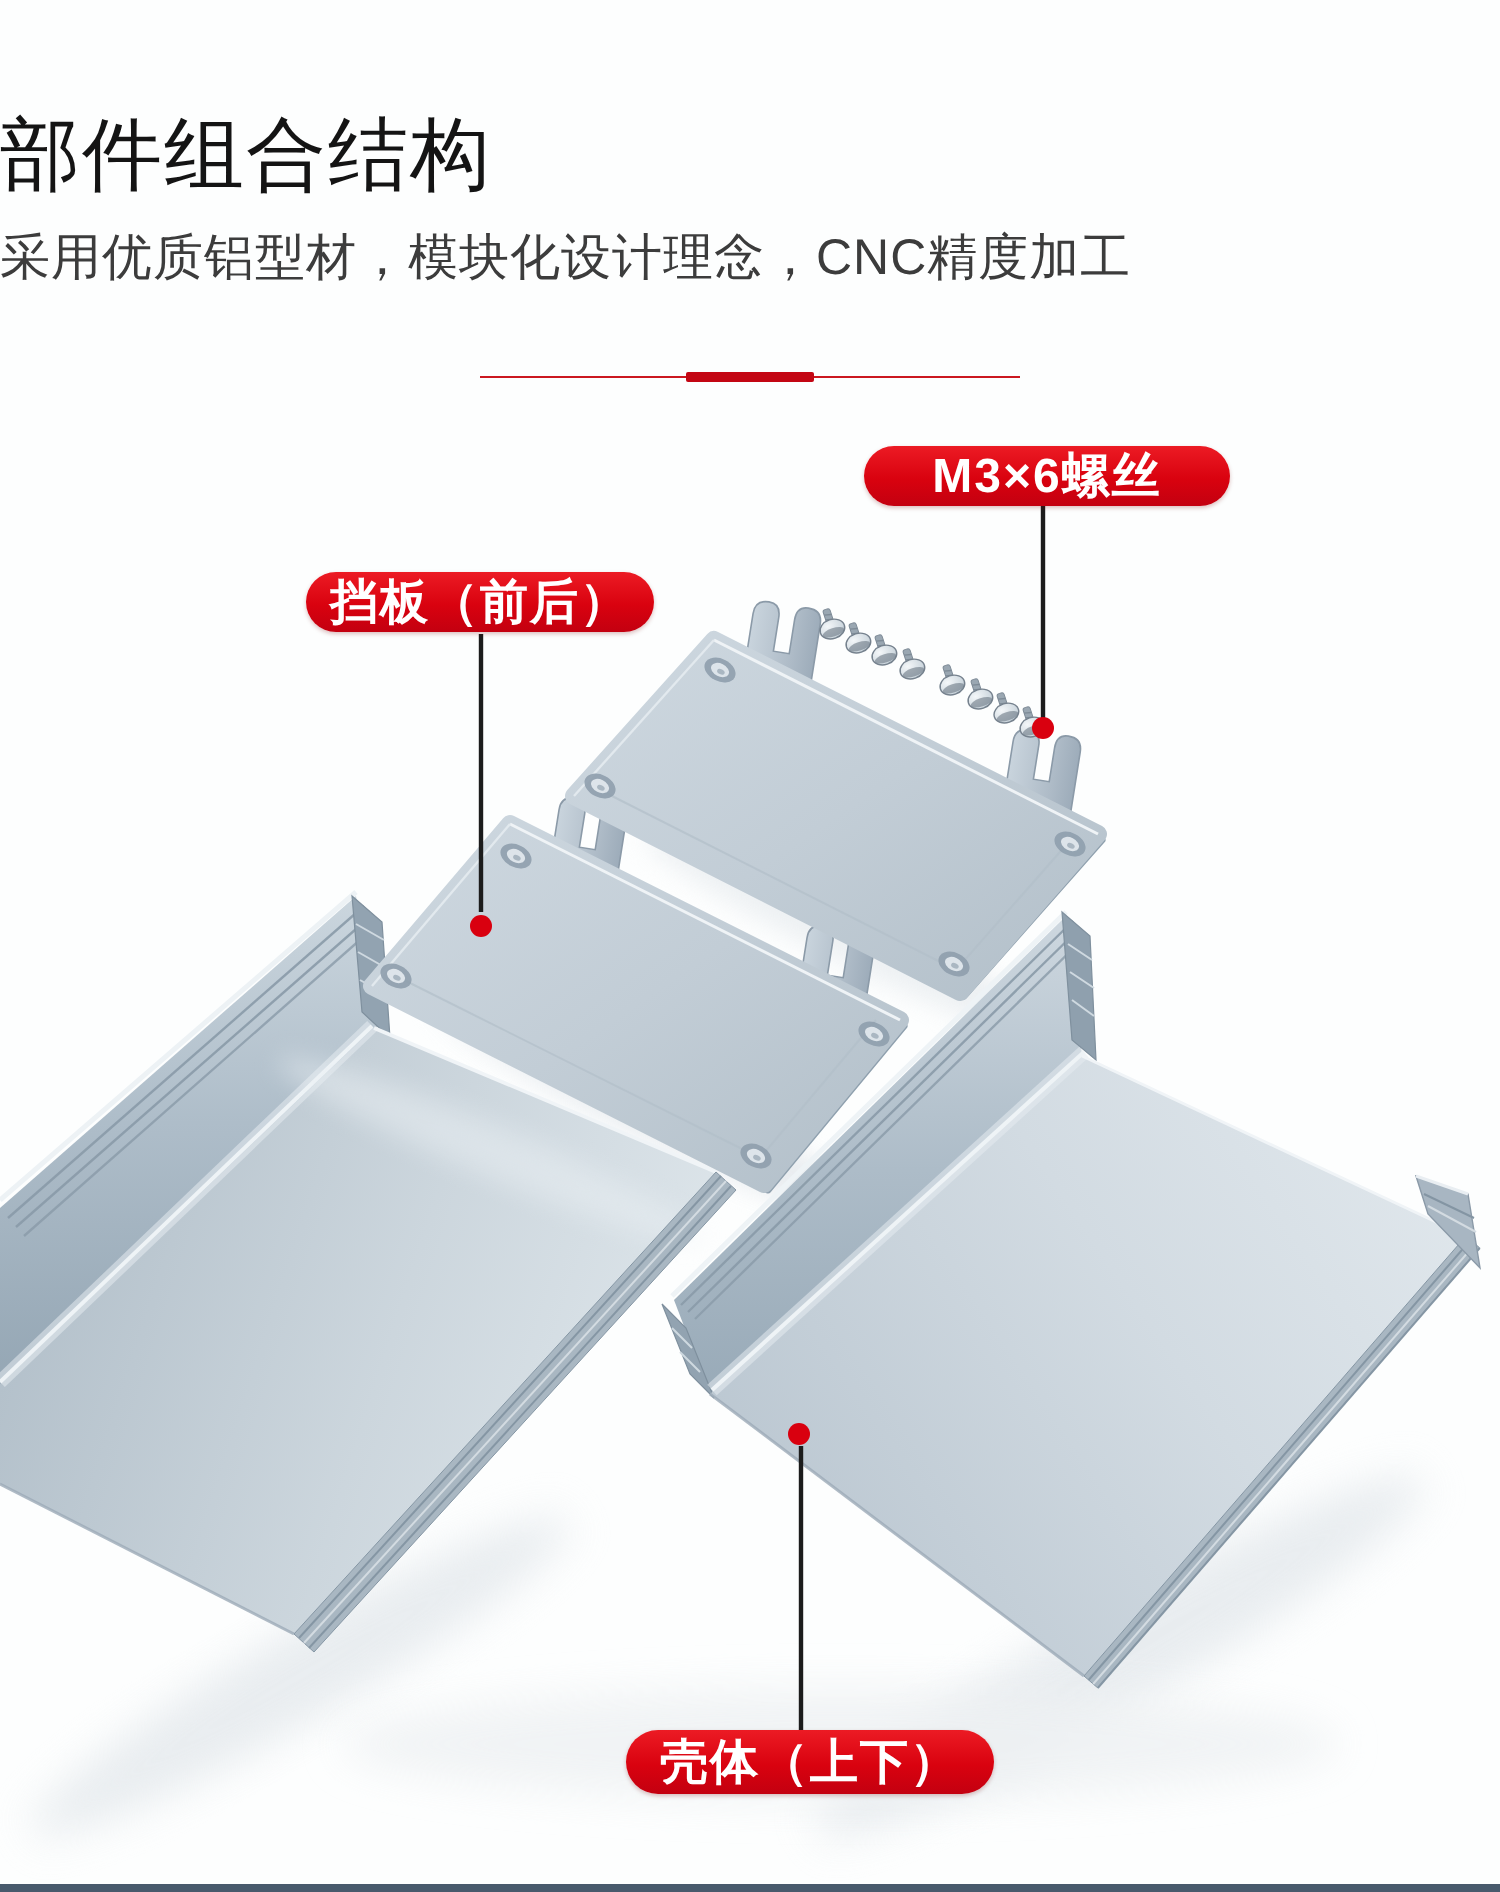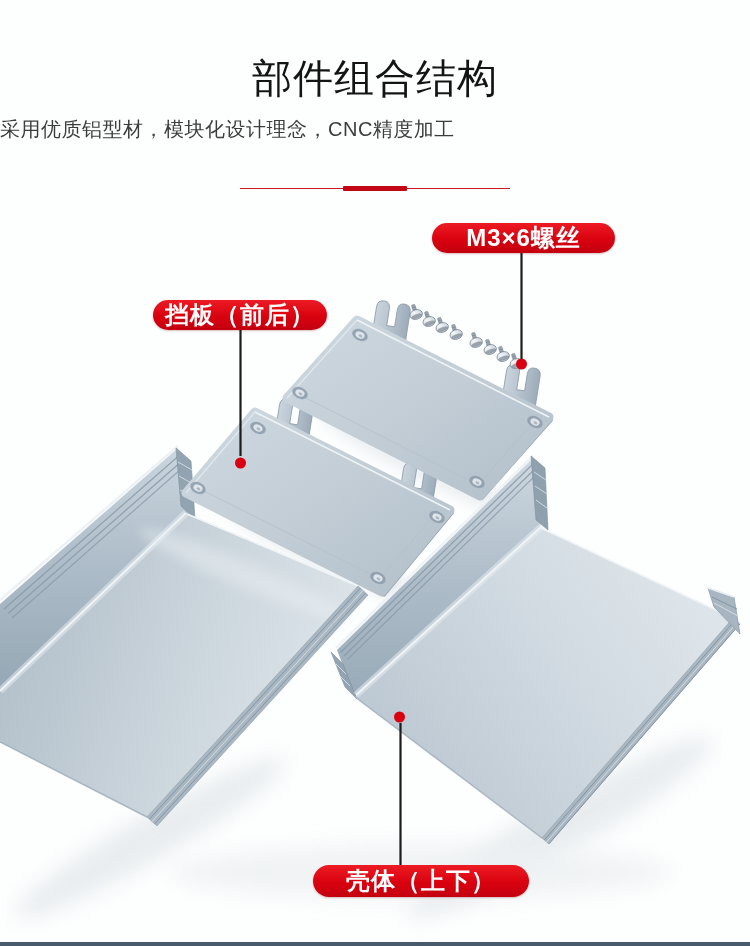--- a/index.html
+++ b/index.html
@@ -6,43 +6,43 @@
   .page{
     position:relative;
     width:750px;height:946px;
     background:#fdfefe;
     overflow:hidden;
     font-family:"Liberation Sans","DejaVu Sans",sans-serif;
   }
   .title{
     position:absolute;left:0;top:52px;width:750px;
     font-size:40px;font-weight:500;color:#141414;letter-spacing:1px;
-    line-height:52px;margin:0;text-align:center;
+    line-height:52px;margin:0;
   }
   .subtitle{
     position:absolute;left:0;top:112px;width:750px;
-    font-size:20px;font-weight:400;color:#3c3c3c;letter-spacing:.5px;
+    font-size:25px;font-weight:400;color:#3c3c3c;letter-spacing:.5px;
     line-height:34px;margin:0;
   }
   .divider{position:absolute;left:240px;top:186px;width:270px;height:5px;}
   .divider .thin{position:absolute;left:0;top:1.5px;width:270px;height:1.6px;background:#cb1820;}
   .divider .thick{position:absolute;left:103px;top:0;width:64px;height:5px;background:#c30613;border-radius:1px;}
   
   .art{position:absolute;left:0;top:0;width:750px;height:946px;}
   
   .pill{
     position:absolute;display:flex;align-items:center;justify-content:center;
     background:linear-gradient(180deg,#ec1b24 0%,#d9020f 55%,#c30010 100%);
     color:#fff;font-weight:700;font-size:24px;letter-spacing:1px;
     border-radius:17px;box-shadow:0 1px 2px rgba(120,0,0,.25);
     white-space:nowrap;z-index:5;
   }
   .pill-screws{left:432px;top:223px;width:183px;height:30px;}
-  .pill-baffle{left:153px;top:300px;width:174px;height:30px;}
-  .pill-shell{left:313px;top:865px;width:216px;height:32px;text-align:center;}
+  .pill-baffle{left:153px;top:286px;width:174px;height:30px;}
+  .pill-shell{left:313px;top:865px;width:184px;height:32px;text-align:center;}
   
   .footer-bar{position:absolute;left:0;bottom:0;width:750px;height:4.5px;background:#485a6c;z-index:6;}
 </style>
 </head>
 <body>
 
 <div class="page">
 
   <h1 class="title">部件组合结构</h1>
   <p class="subtitle">采用优质铝型材，模块化设计理念，CNC精度加工</p>

